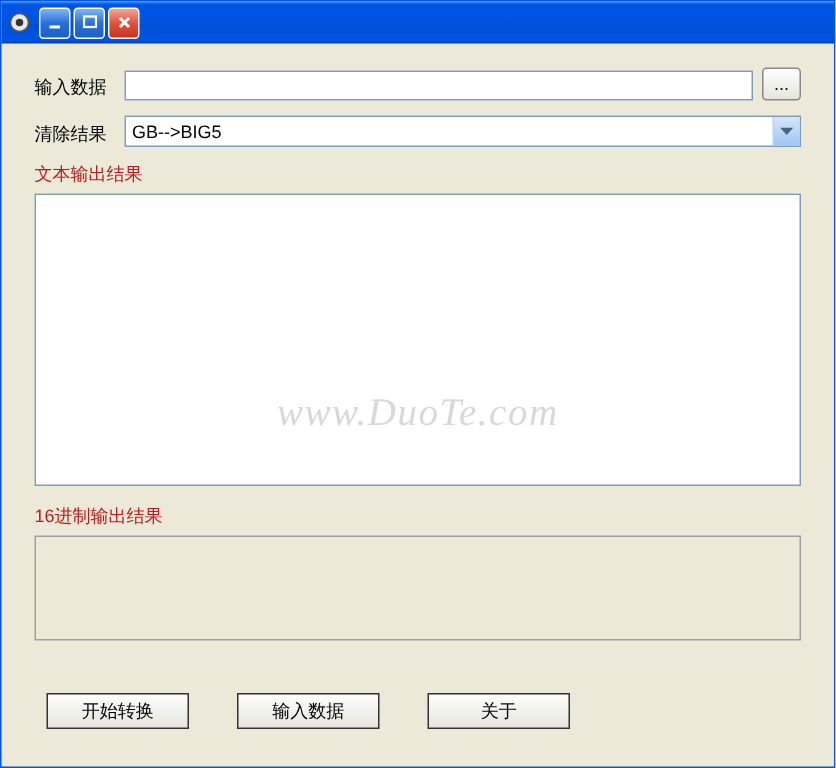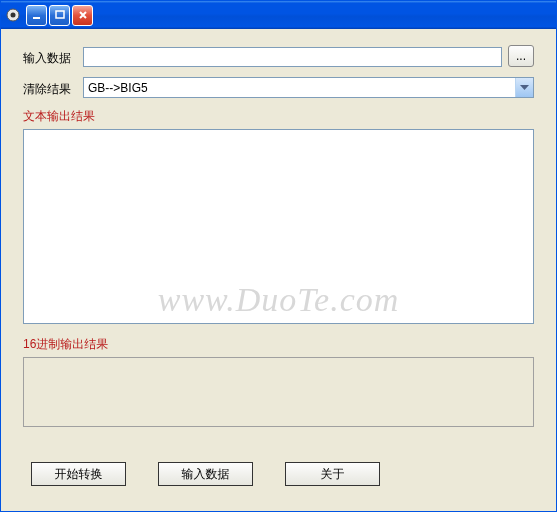--- a/index.html
+++ b/index.html
@@ -178,25 +178,25 @@
     border: 1px solid #333;
     background: linear-gradient(to bottom, #fdfdfd, #e6e6de);
     font-size: 12px;
     font-family: inherit;
     cursor: pointer;
     margin-top: 21px;
   }
 
   .watermark {
     position: absolute;
-    top: 252px;
+    top: 231px;
     left: 0;
     width: 100%;
     text-align: center;
-    font-size: 34px;
+    font-size: 26px;
     font-style: italic;
     font-family: Georgia, serif;
     color: #d8d8d8;
     pointer-events: none;
     letter-spacing: 1px;
   }
 </style>
 </head>
 <body>
 

